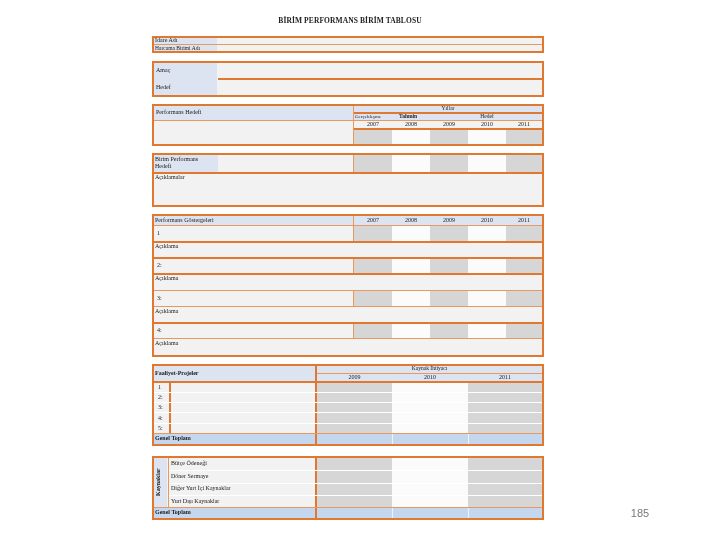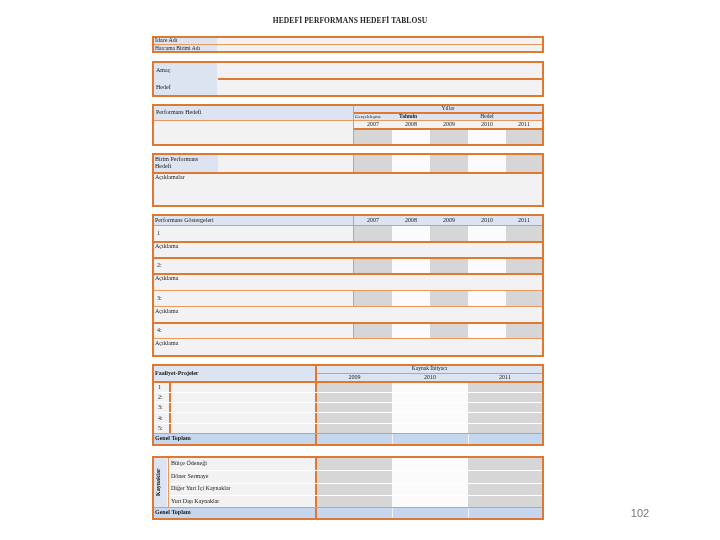--- a/index.html
+++ b/index.html
@@ -23,21 +23,21 @@
     .gt { background: #c5d7ee; }
     .bold { font-weight: bold; }
     .ctr { text-align: center; }
     .yr { font-size: 6px; text-align: center; line-height: 8px; }
     .page-num { left: 620px; top: 507px; width: 40px; text-align: center; font-family: "Liberation Sans", sans-serif; font-size: 11px; color: #777; }
     .vert { writing-mode: vertical-rl; transform: rotate(180deg); font-size: 6px; font-weight: bold; text-align: center; }
   </style>
 </head>
 <body>
 
-<div class="abs title">HEDEFİ PERFORMANS HEDEFİ TABLOSU</div>
+<div class="abs title">BİRİM PERFORMANS BİRİM TABLOSU</div>
 
 <div class="abs box" style="left:152px;top:36px;width:392px;height:17px;"></div>
 <div class="abs blue" style="left:154px;top:38px;width:63px;height:13px;"></div>
 <div class="abs lbl" style="left:155px;top:37px;">İdare Adı</div>
 <div class="abs thin" style="left:154px;top:44px;width:388px;"></div>
 <div class="abs lbl" style="left:155px;top:45px;font-size:5.5px;">Harcama Birimi Adı</div>
 <div class="abs light" style="left:218px;top:38px;width:324px;height:6px;"></div>
 <div class="abs light" style="left:218px;top:45px;width:324px;height:6px;"></div>
 
 <div class="abs box" style="left:152px;top:61px;width:392px;height:36px;"></div>
@@ -230,13 +230,13 @@
 <div class="abs white" style="left:392px;top:496px;width:76px;height:11px;"></div>
 <div class="abs gray" style="left:468px;top:496px;width:74px;height:11px;"></div>
 
 <div class="abs thin" style="left:154px;top:507px;width:388px;"></div>
 <div class="abs gt" style="left:154px;top:508px;width:161px;height:10px;"></div>
 <div class="abs lbl bold" style="left:155px;top:509px;">Genel Toplam</div>
 <div class="abs gt" style="left:317px;top:508px;width:75px;height:10px;"></div>
 <div class="abs gt" style="left:393px;top:508px;width:75px;height:10px;"></div>
 <div class="abs gt" style="left:469px;top:508px;width:73px;height:10px;"></div>
 
-<div class="abs page-num">102</div>
+<div class="abs page-num">185</div>
 
 </body></html>

